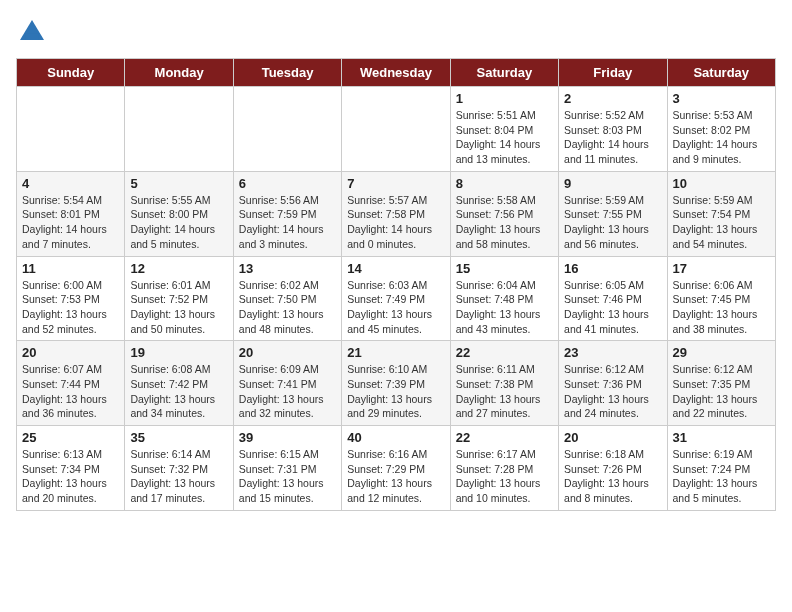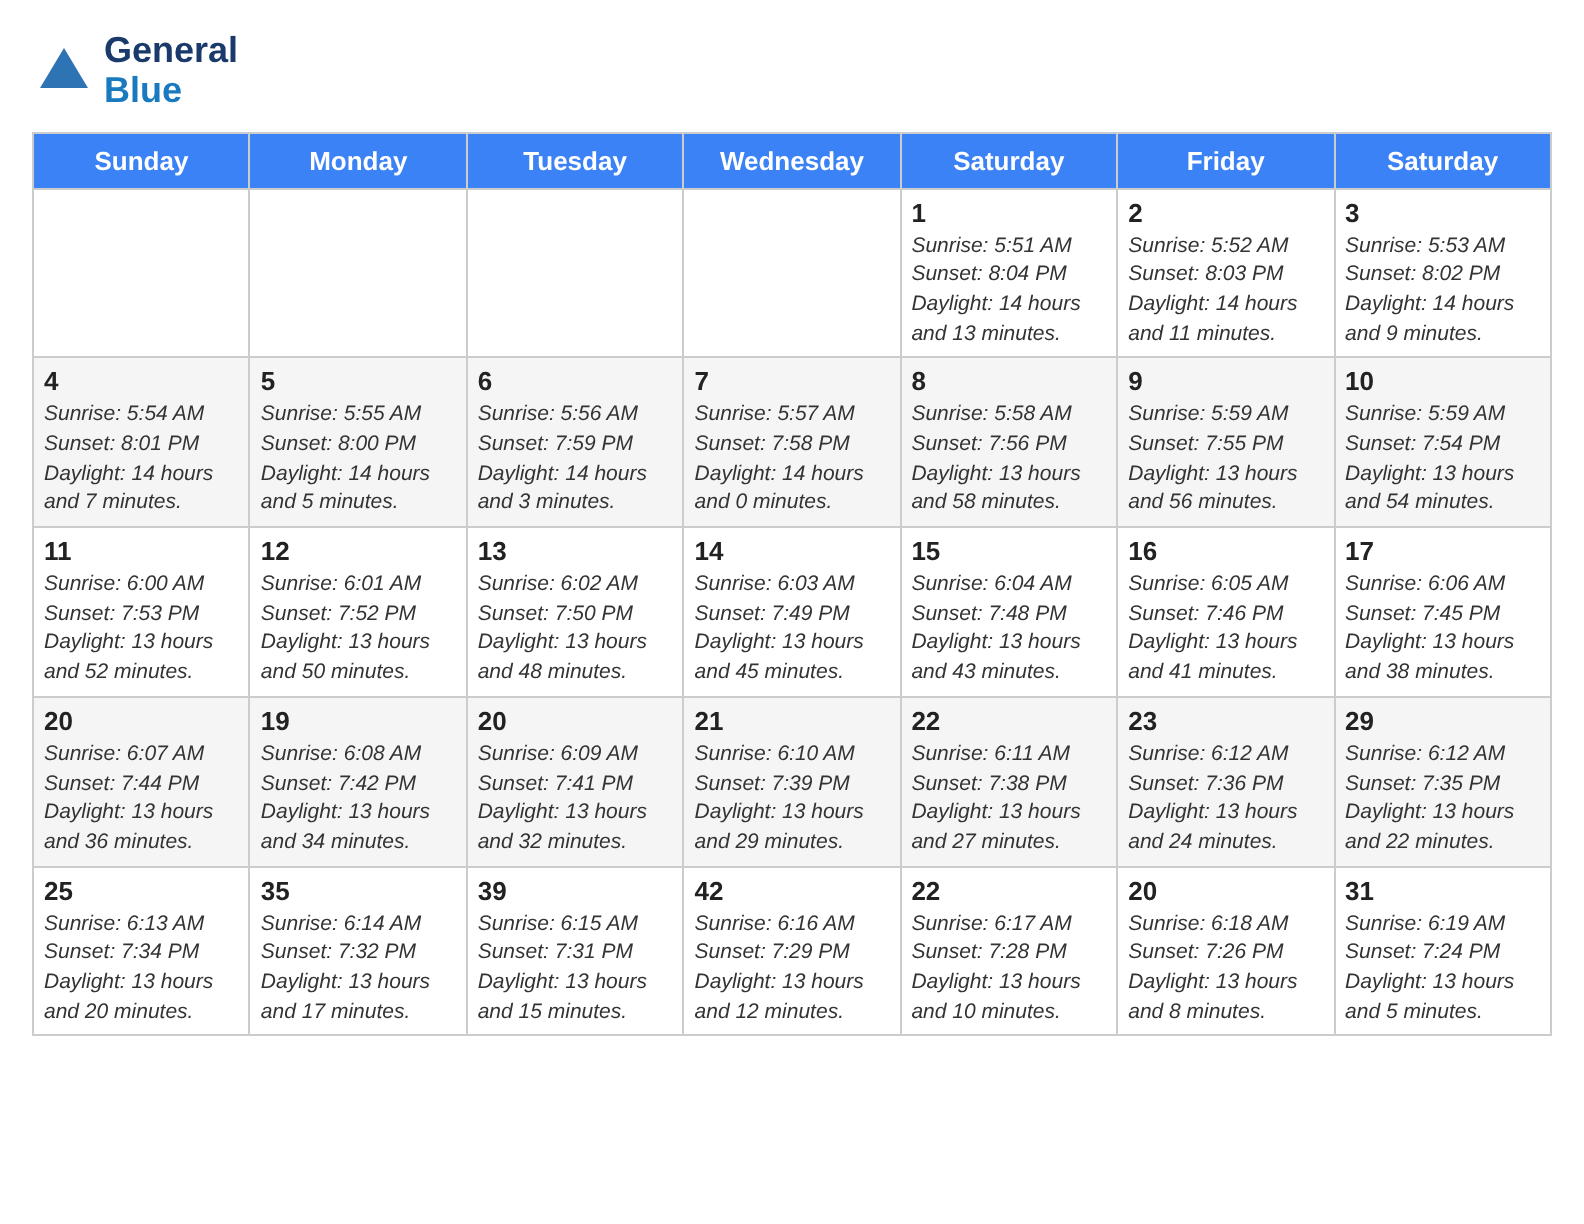--- a/index.html
+++ b/index.html
@@ -45,21 +45,21 @@
     .location {
       font-size: 16px;
       color: #444;
     }
     table {
       width: 100%;
       border-collapse: collapse;
       font-size: 11px;
     }
     thead tr th {
-      background-color: #3b82f6;
+      background-color: #7f1d1d;
       color: #fff;
       text-align: center;
       padding: 6px 4px;
       font-size: 13px;
       font-weight: bold;
       border: 1px solid #ccc;
     }
     tbody tr td {
       border: 1px solid #ccc;
       vertical-align: top;
@@ -75,39 +75,34 @@
       font-weight: bold;
       font-size: 13px;
       color: #222;
       display: block;
       margin-bottom: 2px;
     }
     .day-info {
       color: #333;
       font-size: 10.5px;
       line-height: 1.4;
-      font-style: italic;
     }
     td.empty {
       background: #fff;
     }
   </style>
 </head>
 <body>
 
 <div class="header">
   <div class="logo">
     <svg class="logo-icon" viewBox="0 0 40 40">
       <polygon points="20,5 35,30 5,30" fill="#2e74b5"></polygon>
       <rect x="12" y="22" width="16" height="8" fill="#2e74b5"></rect>
     </svg>
-    <div class="logo-text">
-      <div>General</div>
-      <div><span>Blue</span></div>
-    </div>
   </div>
   <div class="title-block">
     <div class="month-title"></div>
     <div class="location"></div>
   </div>
 </div>
 
 <table>
   <thead>
     <tr id="days-header">
@@ -236,21 +231,21 @@
         </td>
         <td>
           <span class="day-number">35</span>
           <div class="day-info">Sunrise: 6:14 AM<br>Sunset: 7:32 PM<br>Daylight: 13 hours<br>and 17 minutes.</div>
         </td>
         <td>
           <span class="day-number">39</span>
           <div class="day-info">Sunrise: 6:15 AM<br>Sunset: 7:31 PM<br>Daylight: 13 hours<br>and 15 minutes.</div>
         </td>
         <td>
-          <span class="day-number">42</span>
+          <span class="day-number">40</span>
           <div class="day-info">Sunrise: 6:16 AM<br>Sunset: 7:29 PM<br>Daylight: 13 hours<br>and 12 minutes.</div>
         </td>
         <td>
           <span class="day-number">22</span>
           <div class="day-info">Sunrise: 6:17 AM<br>Sunset: 7:28 PM<br>Daylight: 13 hours<br>and 10 minutes.</div>
         </td>
         <td>
           <span class="day-number">20</span>
           <div class="day-info">Sunrise: 6:18 AM<br>Sunset: 7:26 PM<br>Daylight: 13 hours<br>and 8 minutes.</div>
         </td>

